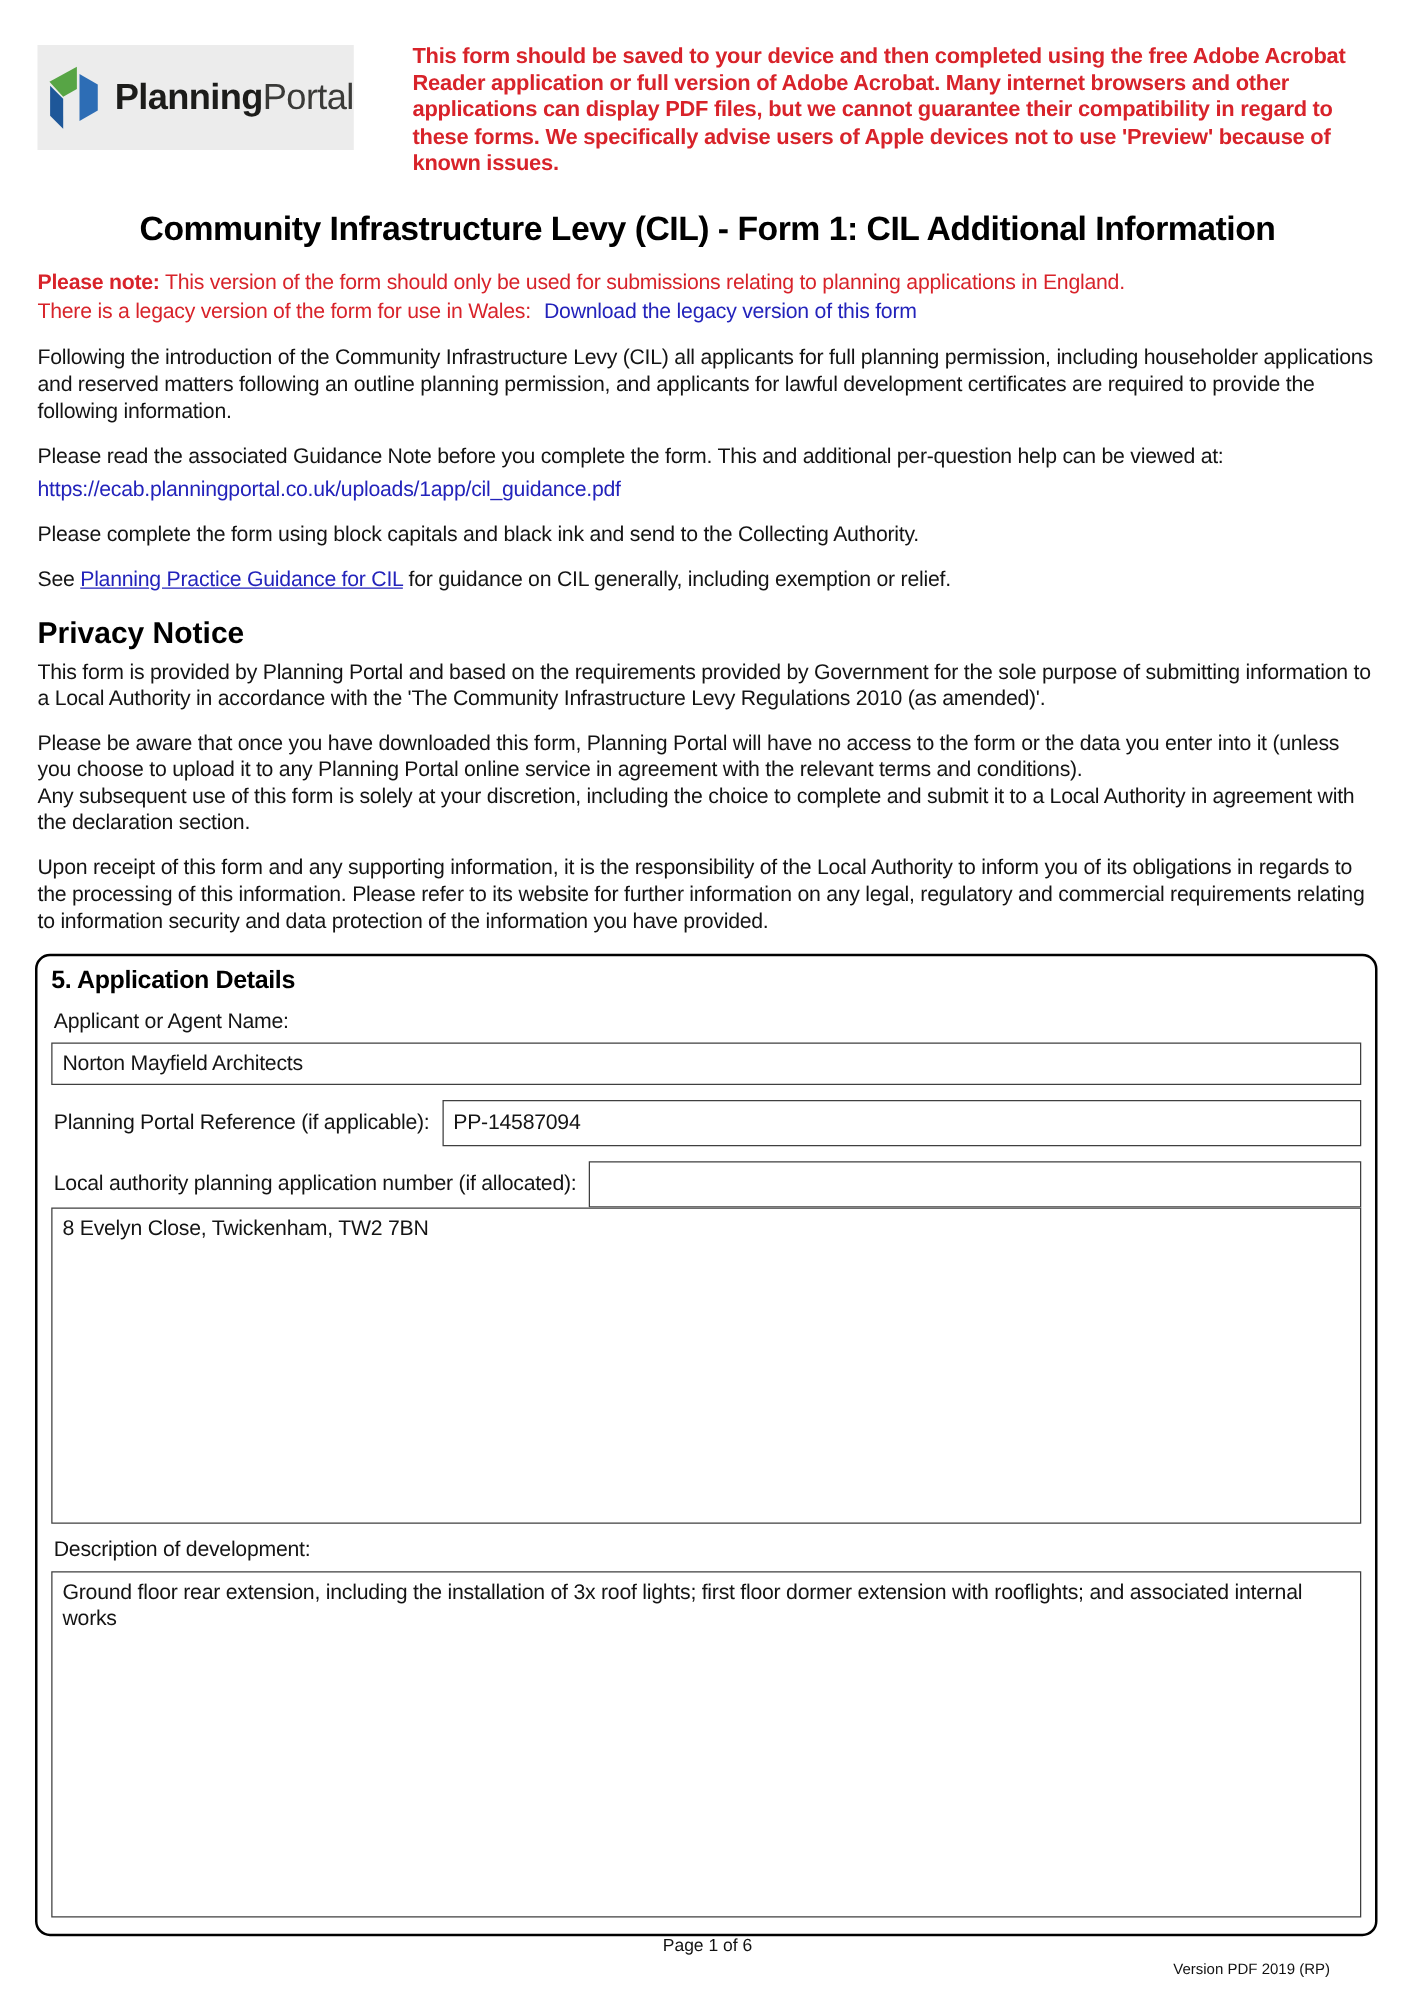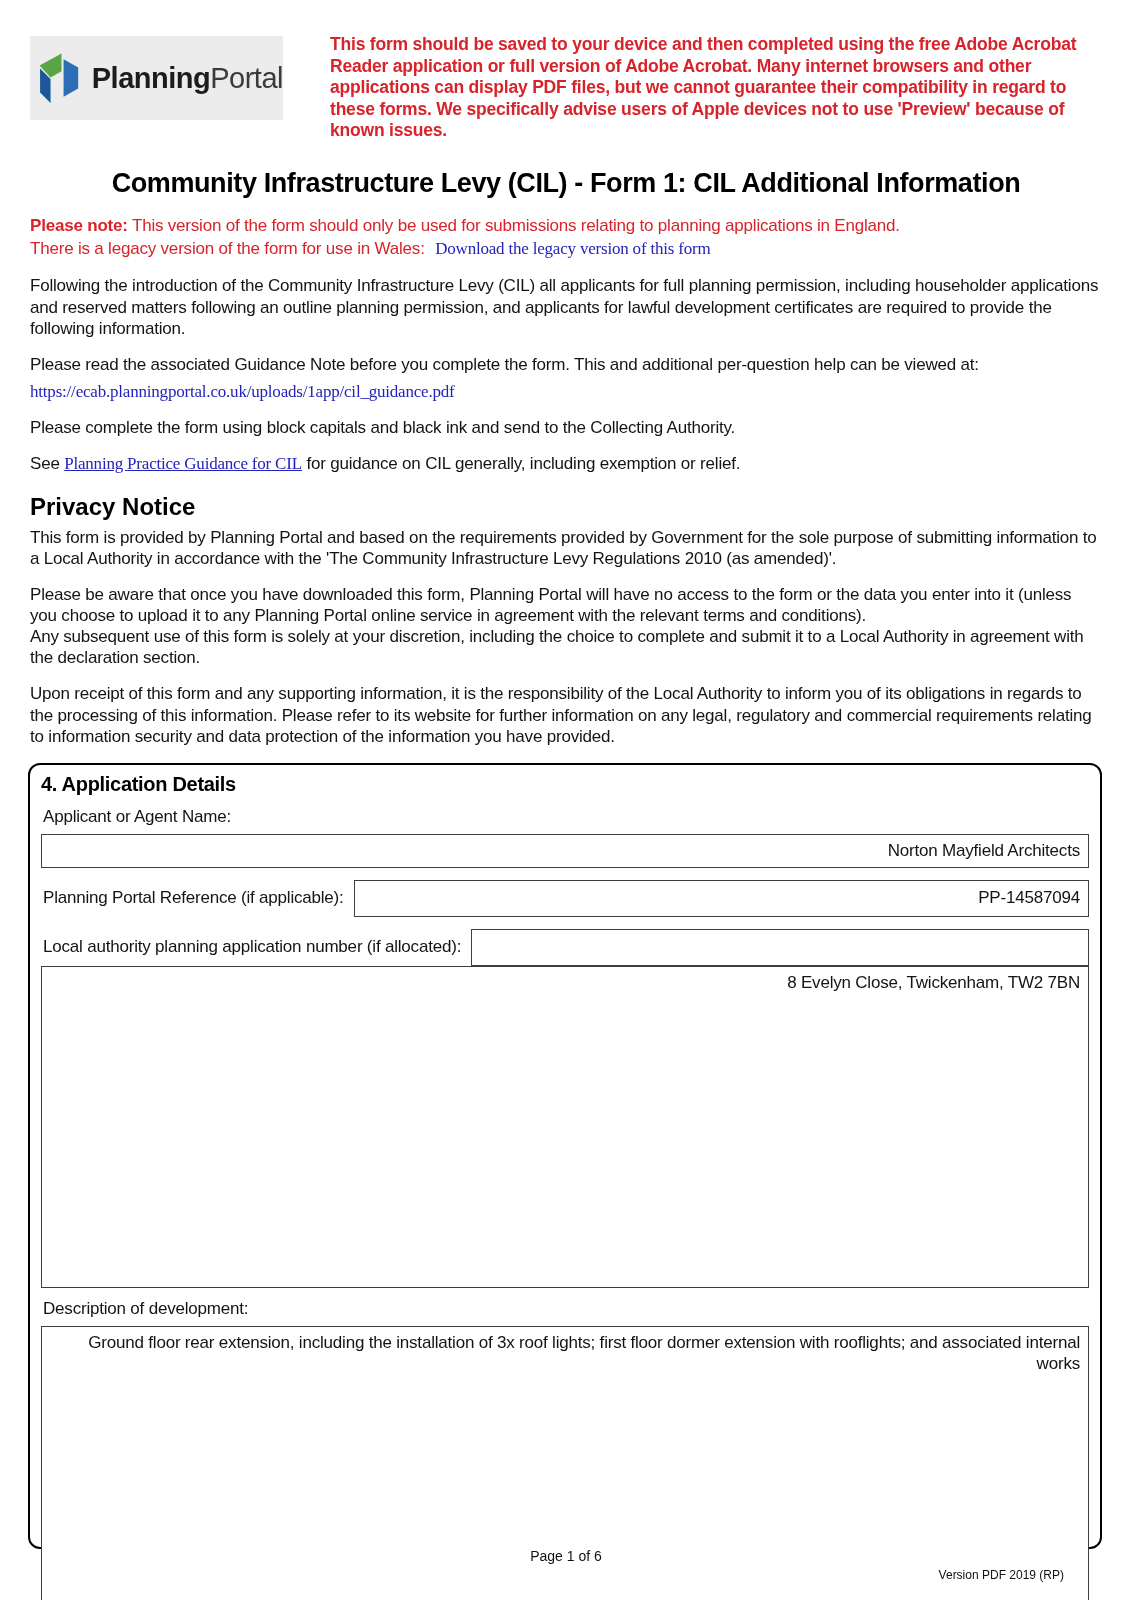--- a/index.html
+++ b/index.html
@@ -25,48 +25,48 @@
     line-height:1.23; color:#d8232a; margin-top:-2px; letter-spacing:-0.2px;
   }
 
   
   .title { text-align:center; font-size:27px; font-weight:700; margin-top:26px; letter-spacing:-0.4px; color:#000; }
   .subtitle { text-align:center; font-size:20px; font-weight:400; margin-top:11px; letter-spacing:-0.2px; color:#111; }
 
   
   .note { margin-top:16px; font-size:17px; line-height:1.35; color:#d8232a; letter-spacing:-0.2px; }
   .note .bold { font-weight:700; }
-  a.link { color:#2323bb; text-decoration:none; cursor:pointer;font-family:Liberation Serif, serif; }
+  a.link { color:#2323bb; text-decoration:none; cursor:pointer; }
   a.link.underline { text-decoration:underline; }
 
   p.body { font-size:17px; line-height:1.24; margin-top:15px; letter-spacing:-0.2px; color:#141414; }
   p.body.bold { font-weight:400; margin-bottom:2px; }
   p.body.tight { margin-top:6px; }
   .prewrap { white-space:pre-line; }
 
   .privacy-heading { font-size:24px; font-weight:700; margin-top:19px; margin-bottom:2px; color:#000; }
 
   
   .section-box {
     margin:16px 30px 0 28px; border:2.5px solid #000; border-radius:12px;
     padding:8px 11px 11px 11px; height:786px;
   }
   .section-heading { font-size:20px; font-weight:700; letter-spacing:-0.3px; color:#000; }
   .field-label { font-size:17px; letter-spacing:-0.2px; color:#141414; margin:11px 0 7px 2px; }
   input.box, textarea.box {
     border:1.5px solid #3f3f3f; background:#fff; font-family:"Liberation Sans", sans-serif;
     font-size:17px; color:#141414; padding:4px 8px; width:100%; border-radius:0;
-    letter-spacing:-0.2px; outline:none; resize:none;text-align:right;
+    letter-spacing:-0.2px; outline:none; resize:none;
   }
   input.box { height:34px; }
   .field-row { display:flex; align-items:center; margin-top:12px; }
   .field-row .field-label { margin:0 10px 0 2px; white-space:nowrap; flex:0 0 auto; }
   .field-row input.box { flex:1 1 auto; height:37px; }
   textarea.box { display:block; line-height:1.25; padding-top:5px; }
-  #site-address { height:322px; }
+  #site-address { height:253px; }
   #description { height:277px; }
 
   
   .footer { position:absolute; left:0; right:0; top:1548px; height:20px; }
   .footer .page-num { position:absolute; left:0; right:0; text-align:center; font-size:14px; color:#111; }
   .footer .version { position:absolute; right:68px; top:20px; font-size:12px; color:#111; }
 </style>
 </head>
 <body>
 
@@ -103,21 +103,21 @@
     <p class="body"><span>See </span><a class="link underline">Planning Practice Guidance for CIL</a><span> for guidance on CIL generally, including exemption or relief.</span></p>
 
     <div class="privacy-heading">Privacy Notice</div>
     <p class="body tight">This form is provided by Planning Portal and based on the requirements provided by Government for the sole purpose of submitting information to a Local Authority in accordance with the 'The Community Infrastructure Levy Regulations 2010 (as amended)'.</p>
     <p class="body prewrap">Please be aware that once you have downloaded this form, Planning Portal will have no access to the form or the data you enter into it (unless you choose to upload it to any Planning Portal online service in agreement with the relevant terms and conditions).
 Any subsequent use of this form is solely at your discretion, including the choice to complete and submit it to a Local Authority in agreement with the declaration section.</p>
     <p class="body">Upon receipt of this form and any supporting information, it is the responsibility of the Local Authority to inform you of its obligations in regards to the processing of this information. Please refer to its website for further information on any legal, regulatory and commercial requirements relating to information security and data protection of the information you have provided.</p>
   </div>
 
   <div class="section-box">
-    <div class="section-heading">4. Application Details</div>
+    <div class="section-heading">5. Application Details</div>
 
     <div class="field-label">Applicant or Agent Name:</div>
     <input class="box" type="text" id="applicant-name" value="Norton Mayfield Architects" style="">
 
     <div class="field-row">
       <div class="field-label">Planning Portal Reference (if applicable):</div>
       <input class="box" type="text" id="pp-reference" value="PP-14587094" style="">
     </div>
 
     <div class="field-row">

